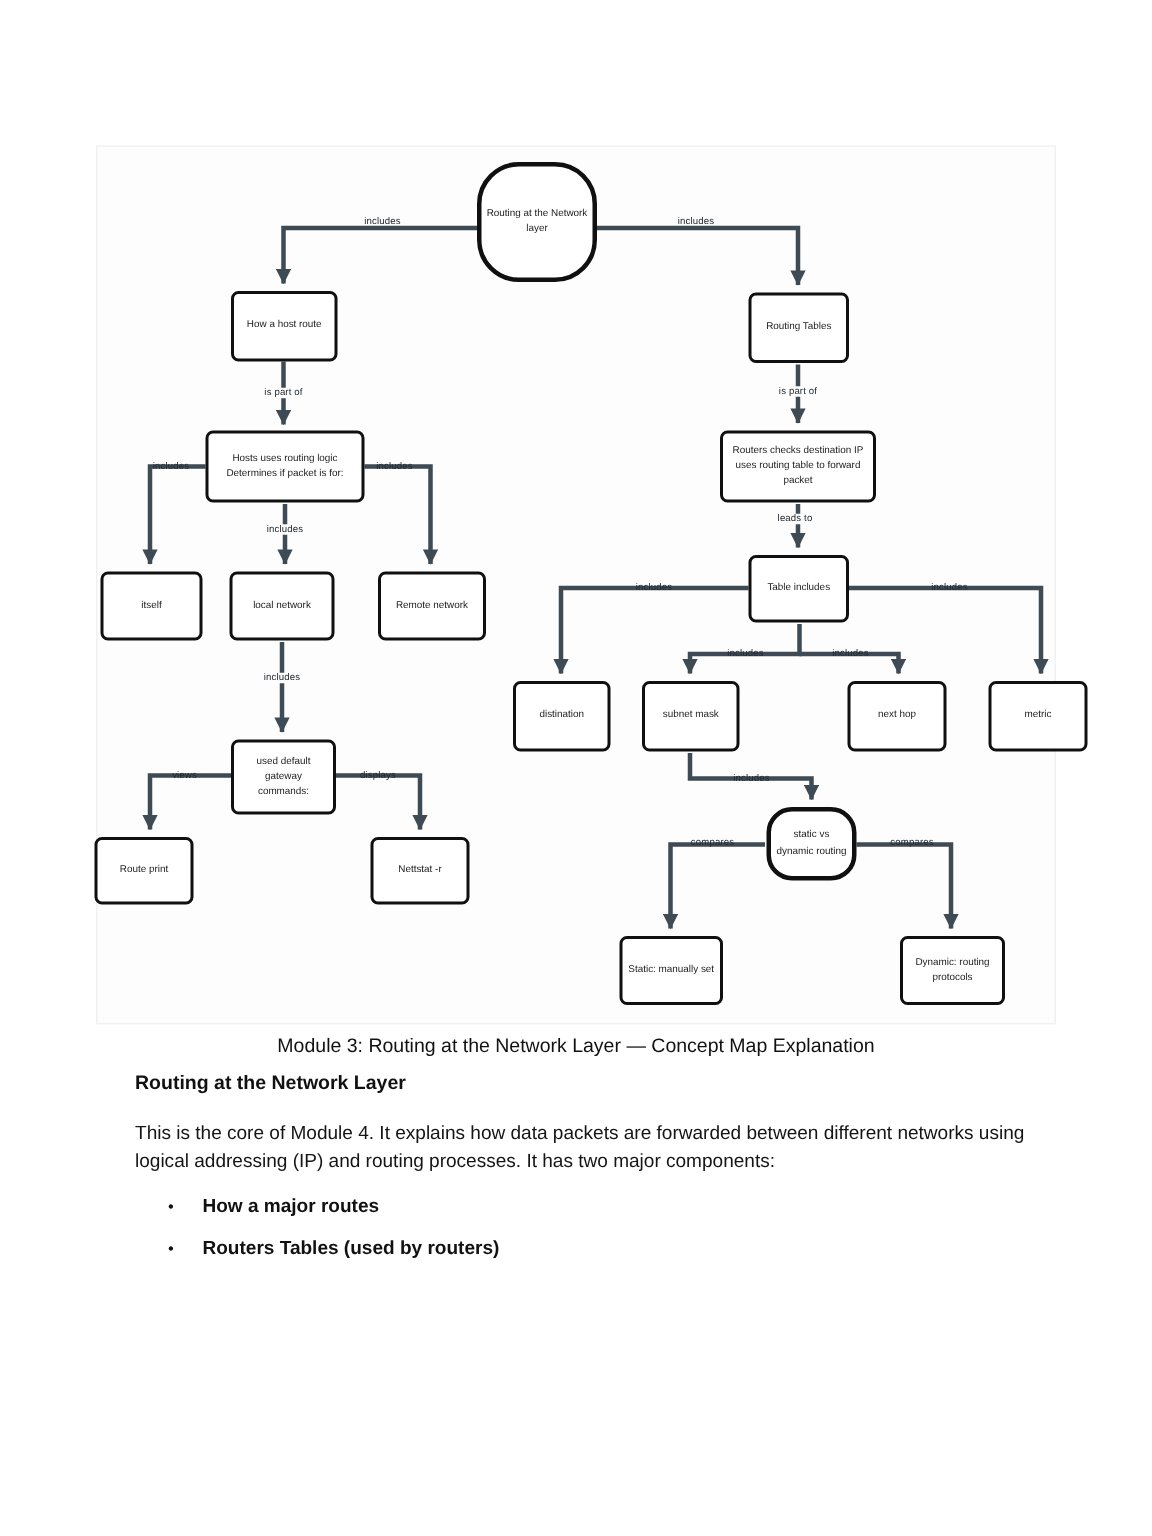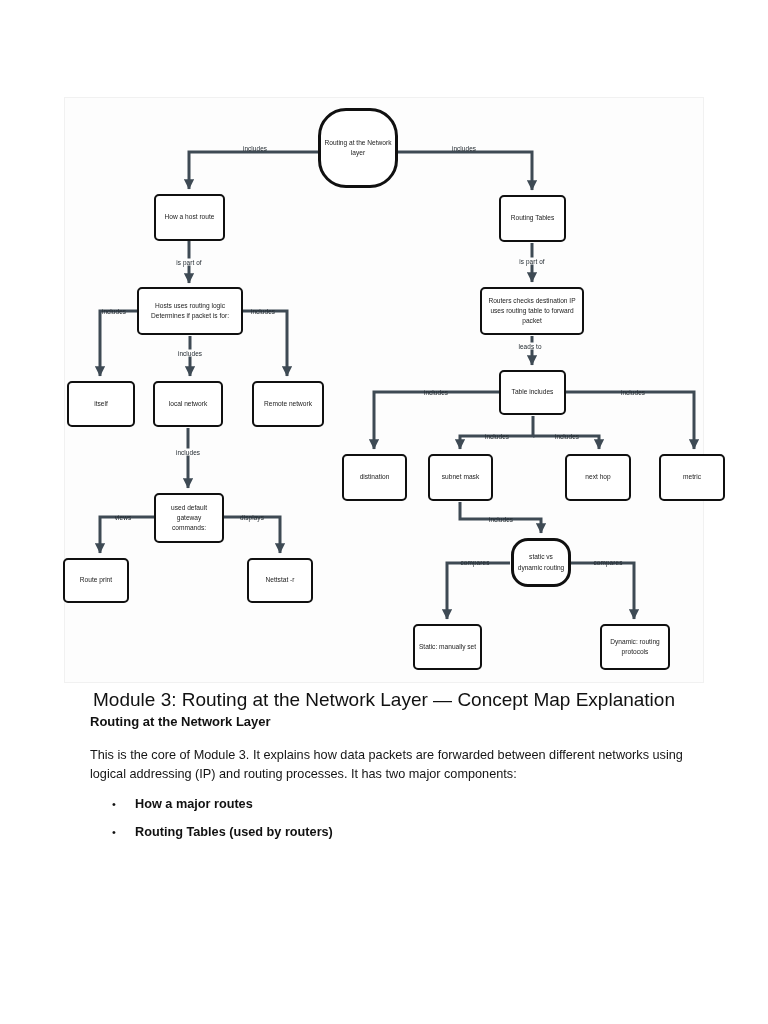--- a/index.html
+++ b/index.html
@@ -18,21 +18,21 @@
     display:flex;align-items:center;justify-content:center;text-align:center;
     font-size:6.6px;line-height:1.55;color:#1c1c1c;padding:3px;
   }
   .node.round{border-radius:28px;}
   .node.round-sm{border-radius:17px;}
   .elabel{
     position:absolute;z-index:3;transform:translate(-50%,-50%);
     font-size:6.4px;color:#222a30;white-space:nowrap;letter-spacing:0.1px;
   }
   .elabel.bg{background:#fdfdfd;padding:0 3px;}
-  .caption{position:absolute;left:0;top:689px;width:768px;text-align:center;font-size:19px;color:#111;}
+  .caption{position:absolute;left:0;top:689px;width:768px;text-align:center;font-size:13px;color:#111;}
   .heading{position:absolute;left:90px;top:714px;font-size:13px;font-weight:bold;color:#111;}
   .para{position:absolute;left:90px;top:746px;width:596px;font-size:12.7px;line-height:19px;color:#151515;}
   .bullet-row{position:absolute;left:112px;display:flex;align-items:baseline;font-size:12.7px;font-weight:bold;color:#111;}
   .bullet-row .dot{width:23px;font-size:11px;font-weight:normal;}
 </style>
 </head>
 <body>
 
 <div class="page">
 
@@ -101,24 +101,24 @@
   <span class="elabel" style="left:436px;top:392px;">includes</span>
   <span class="elabel" style="left:633px;top:392px;">includes</span>
   <span class="elabel" style="left:497px;top:436px;">includes</span>
   <span class="elabel" style="left:567px;top:436px;">includes</span>
   <span class="elabel" style="left:501px;top:519px;">includes</span>
   <span class="elabel" style="left:475px;top:562px;">compares</span>
   <span class="elabel" style="left:608px;top:562px;">compares</span>
 
   <div class="caption">Module 3: Routing at the Network Layer — Concept Map Explanation</div>
   <div class="heading">Routing at the Network Layer</div>
-  <div class="para">This is the core of Module 3. It explains how data packets are forwarded between different networks using logical addressing (IP) and routing processes. It has two major components:</div>
+  <div class="para">This is the core of Module 4. It explains how data packets are forwarded between different networks using logical addressing (IP) and routing processes. It has two major components:</div>
 
   <div class="bullet-row" style="top:797px;">
     <span class="dot">•</span>
     <span>How a major routes</span>
   </div>
   <div class="bullet-row" style="top:825px;">
     <span class="dot">•</span>
-    <span>Routing Tables (used by routers)</span>
+    <span>Routers Tables (used by routers)</span>
   </div>
 
 </div>
 
 </body></html>

